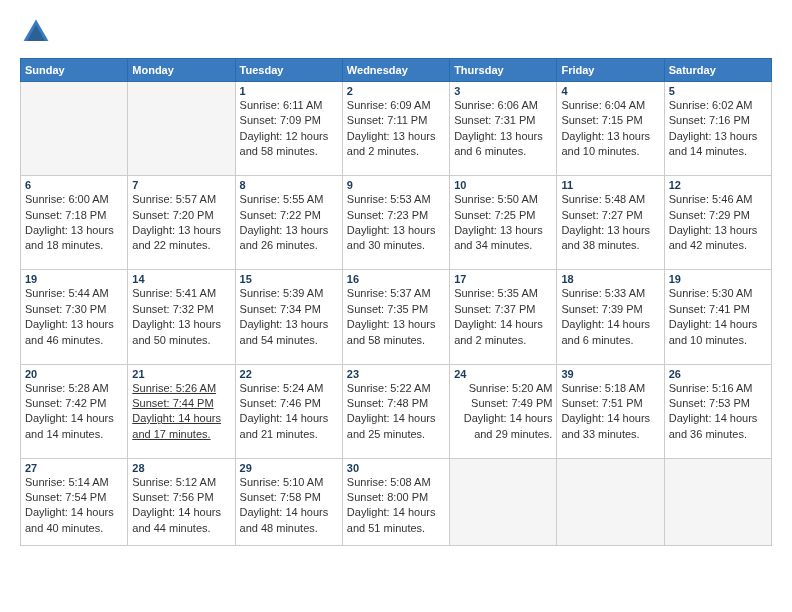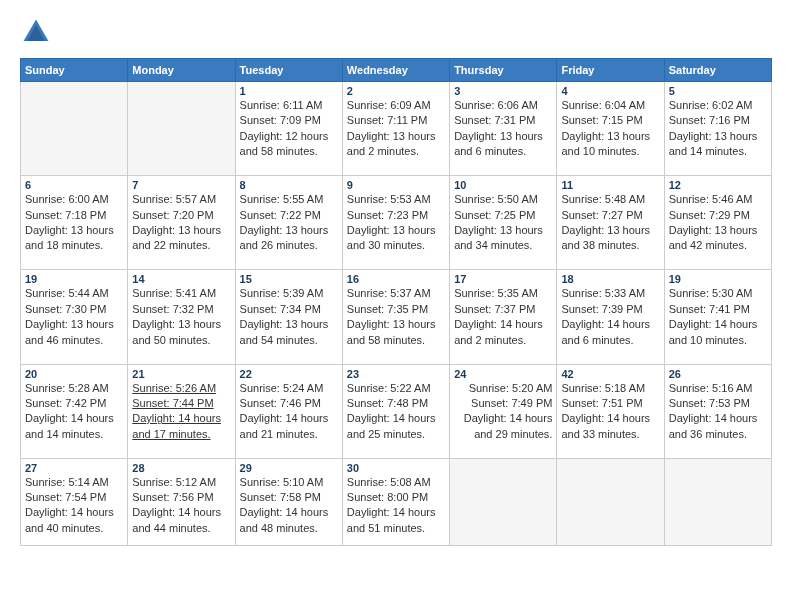--- a/index.html
+++ b/index.html
@@ -278,21 +278,21 @@
 Sunset: 7:48 PM
 Daylight: 14 hours and 25 minutes.</div>
           </td>
           <td>
             <span class="day-num">24</span>
             <div class="day-info" style="white-space: pre-line; text-align: right;">Sunrise: 5:20 AM
 Sunset: 7:49 PM
 Daylight: 14 hours and 29 minutes.</div>
           </td>
           <td>
-            <span class="day-num">42</span>
+            <span class="day-num">39</span>
             <div class="day-info" style="white-space: pre-line;">Sunrise: 5:18 AM
 Sunset: 7:51 PM
 Daylight: 14 hours and 33 minutes.</div>
           </td>
           <td>
             <span class="day-num">26</span>
             <div class="day-info" style="white-space: pre-line;">Sunrise: 5:16 AM
 Sunset: 7:53 PM
 Daylight: 14 hours and 36 minutes.</div>
           </td>

